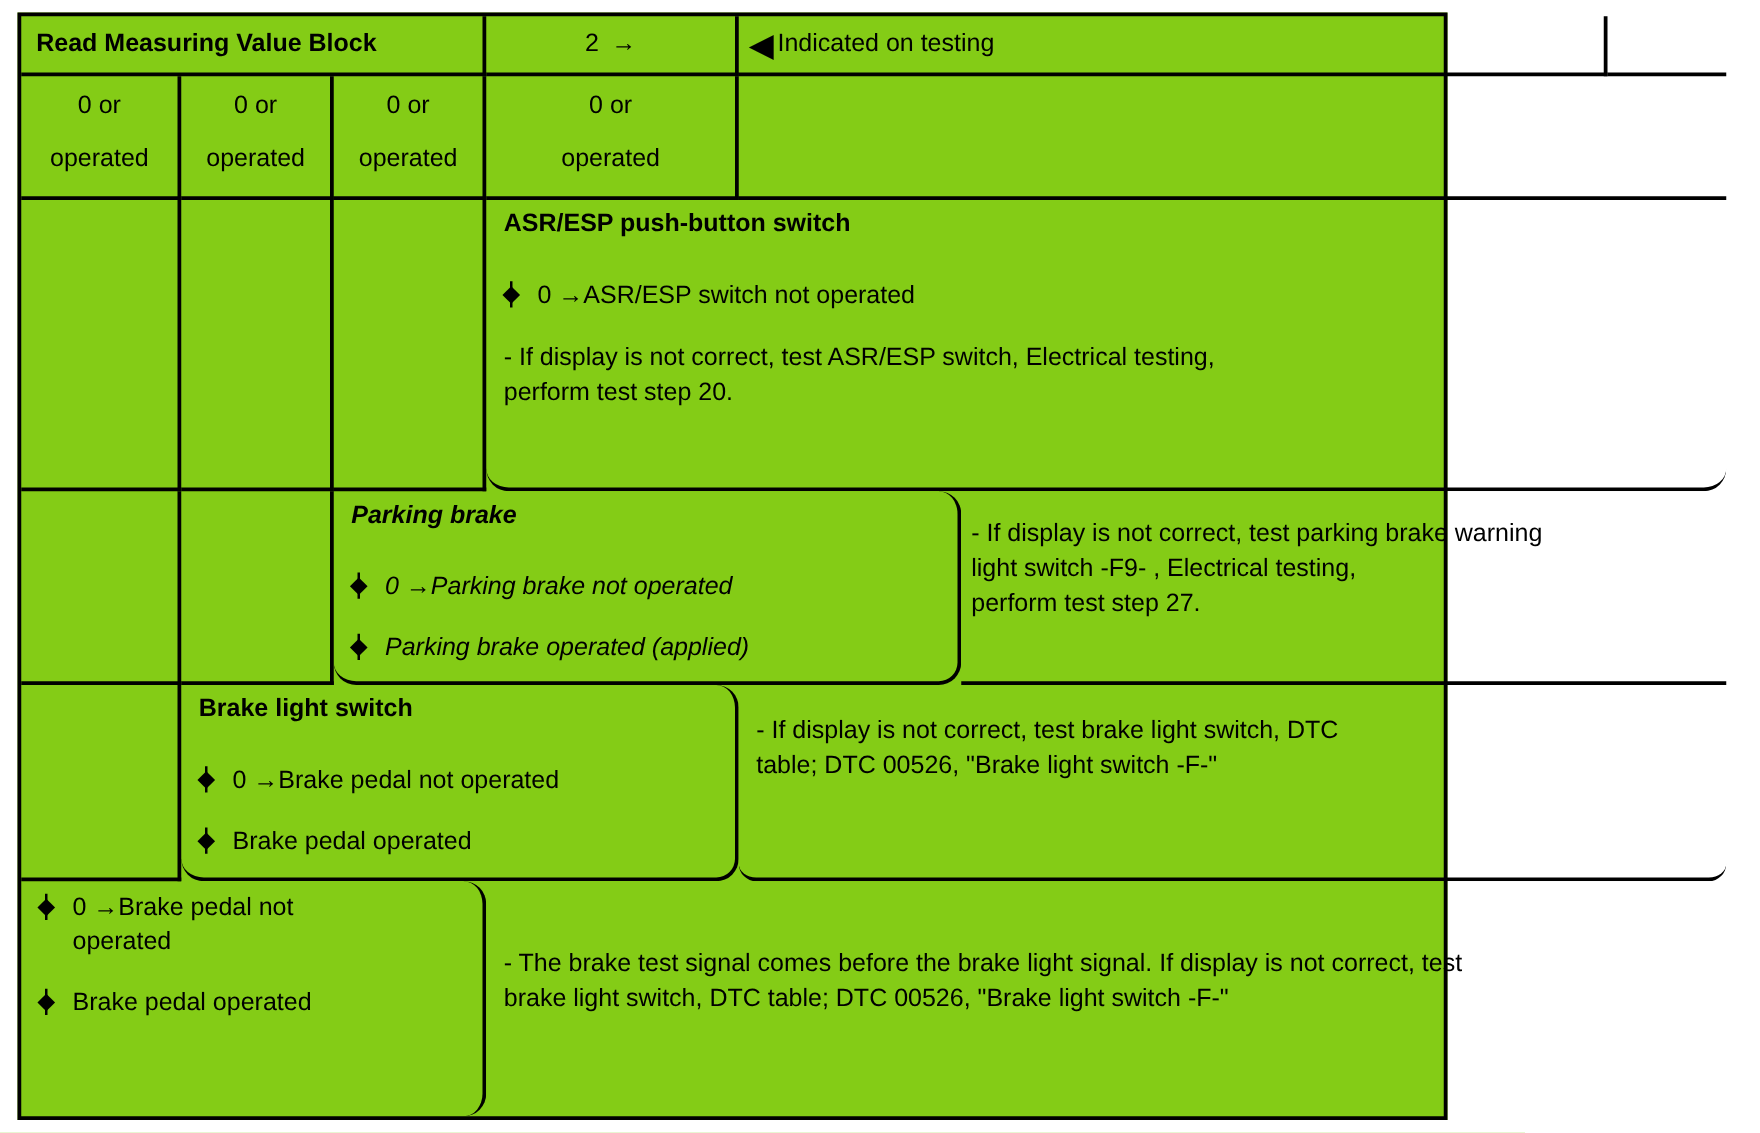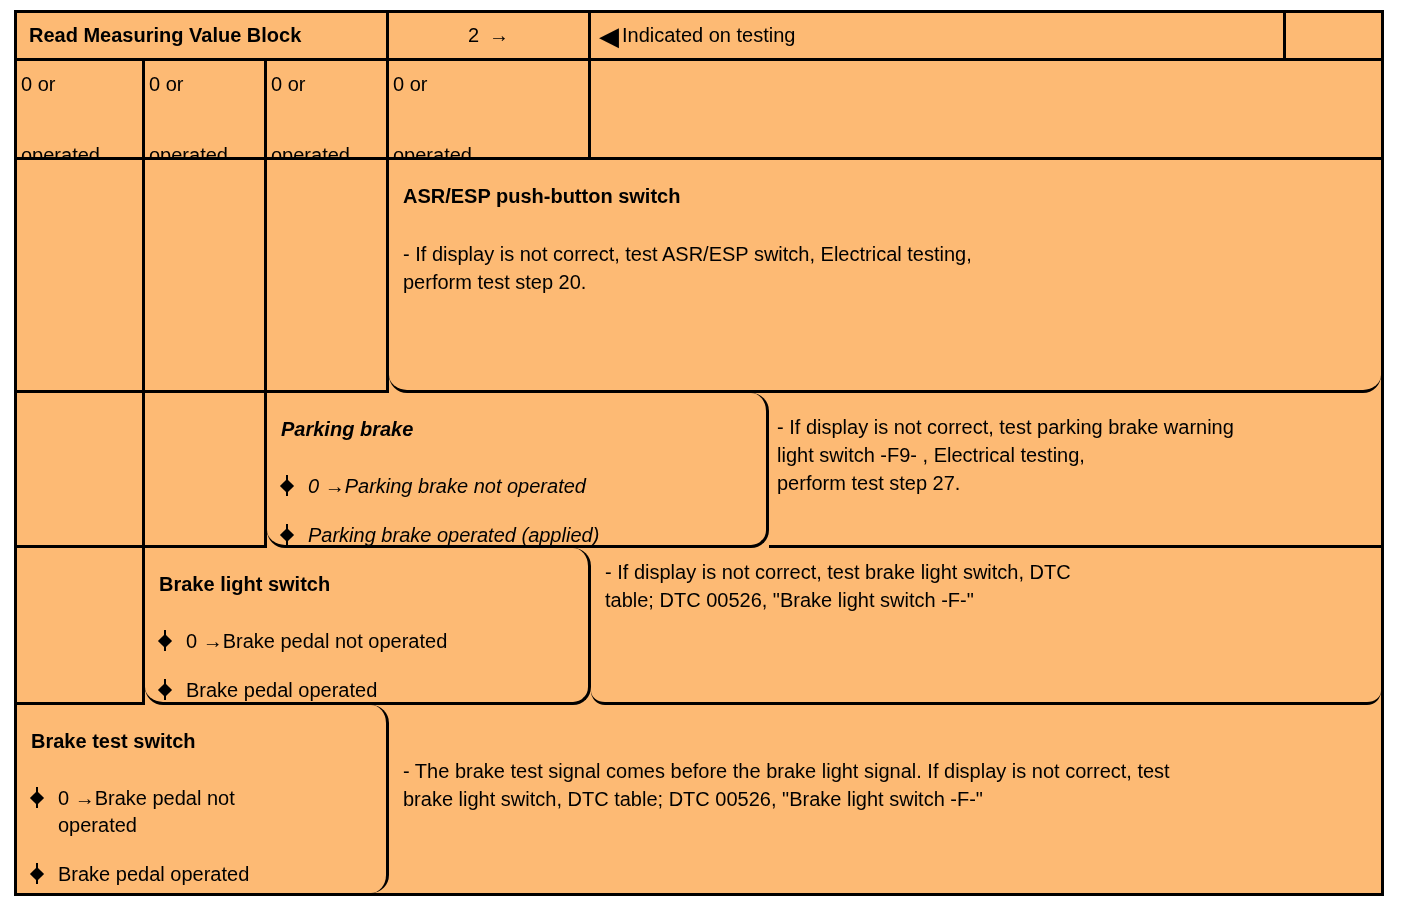--- a/index.html
+++ b/index.html
@@ -13,26 +13,26 @@
     position:relative;
     width:1408px;
     height:906px;
     background:#fff;
     overflow:hidden;
   }
   .mvb-table {
     position:absolute;
     left:14px;
     top:10px;
-    width:1370px;
+    width:1144px;
     display:grid;
     grid-template-columns:128px 122px 122px 202px 178px 517px 95px;
     grid-template-rows:48px 99px 233px 155px 157px 188px;
     border:3px solid #000;
-    background:#fdba74;
+    background:#84cc16;
   }
   .cell {
     border-right:3px solid #000;
     border-bottom:3px solid #000;
     overflow:hidden;
   }
   .last-col { border-right:none; }
   .last-row { border-bottom:none; }
 
   
@@ -57,40 +57,41 @@
   .tri-left {
     font-size:26px;
     line-height:1;
     margin-right:3px;
   }
   .arrow { letter-spacing:0; }
 
   
   .v-cell {
     display:flex; flex-direction:column;
+    align-items:center;
     padding:12px 4px 12px 4px;
-    gap:48px;
+    gap:20px;
   }
   .v1 { grid-column:1; grid-row:2; }
   .v2 { grid-column:2; grid-row:2; }
   .v3 { grid-column:3; grid-row:2; }
   .v4 { grid-column:4; grid-row:2; }
   .v-rest { grid-column:5 / span 3; grid-row:2; }
 
   
   .e-r3c1 { grid-column:1; grid-row:3; }
   .e-r3c2 { grid-column:2; grid-row:3; }
   .e-r3c3 { grid-column:3; grid-row:3; }
   .e-r4c1 { grid-column:1; grid-row:4; }
   .e-r4c2 { grid-column:2; grid-row:4; }
   .e-r5c1 { grid-column:1; grid-row:5; }
 
   
   .sec {
-    padding:25px 14px;
+    padding:8px 14px;
     border-radius:18px;
   }
   .sec .sec-title {
     font-weight:bold;
     margin-bottom:32px;
   }
   .bullet-row {
     display:flex;
     align-items:flex-start;
     margin-bottom:22px;
@@ -120,21 +121,21 @@
     transform:translate(-50%,-50%) rotate(45deg);
   }
   .bullet-text { white-space:pre-line; line-height:27px; }
   .note { white-space:pre-line; line-height:28px; }
   .sec .note { margin-top:2px; }
 
   .sec-asr        { grid-column:4 / span 4; grid-row:3; }
   .sec-parking    { grid-column:3 / span 3; grid-row:4;font-style:italic; }
   .note-parking   { grid-column:6 / span 2; grid-row:4; padding:20px 8px; }
   .sec-brakelight { grid-column:2 / span 3; grid-row:5; }
-  .note-brakelight{ grid-column:5 / span 3; grid-row:5; padding:10px 14px;border-radius:14px; }
+  .note-brakelight{ grid-column:5 / span 3; grid-row:5; padding:22px 14px;border-radius:14px; }
   .sec-braketest  { grid-column:1 / span 3; grid-row:6; }
   .note-braketest { grid-column:4 / span 4; grid-row:6; padding:26px 14px;margin-top:26px; }
 </style>
 </head>
 <body>
 
 <div class="page">
   <div class="mvb-table">
 
     <div class="cell h-title">
@@ -166,20 +167,24 @@
       <span>0 or</span>
       <span>operated</span>
     </div>
     <div class="cell v-rest last-col"></div>
 
     <div class="cell e-r3c1"></div>
     <div class="cell e-r3c2"></div>
     <div class="cell e-r3c3"></div>
     <div class="cell sec sec-asr last-col">
       <div class="sec-title">ASR/ESP push-button switch</div>
+      <div class="bullet-row">
+        <span class="bullet-icon"></span>
+        <span class="bullet-text">0 →ASR/ESP switch not operated</span>
+      </div>
       <div class="note">- If display is not correct, test ASR/ESP switch, Electrical testing,
 perform test step 20.</div>
     </div>
 
     <div class="cell e-r4c1"></div>
     <div class="cell e-r4c2"></div>
     <div class="cell sec sec-parking">
       <div class="sec-title">Parking brake</div>
       <div class="bullet-row">
         <span class="bullet-icon"></span>
@@ -203,21 +208,20 @@
       </div>
       <div class="bullet-row">
         <span class="bullet-icon"></span>
         <span class="bullet-text">Brake pedal operated</span>
       </div>
     </div>
     <div class="cell note note-brakelight last-col">- If display is not correct, test brake light switch, DTC
 table; DTC 00526, "Brake light switch -F-"</div>
 
     <div class="cell sec sec-braketest last-row">
-      <div class="sec-title">Brake test switch</div>
       <div class="bullet-row">
         <span class="bullet-icon"></span>
         <span class="bullet-text">0 →Brake pedal not
 operated</span>
       </div>
       <div class="bullet-row">
         <span class="bullet-icon"></span>
         <span class="bullet-text">Brake pedal operated</span>
       </div>
     </div>

